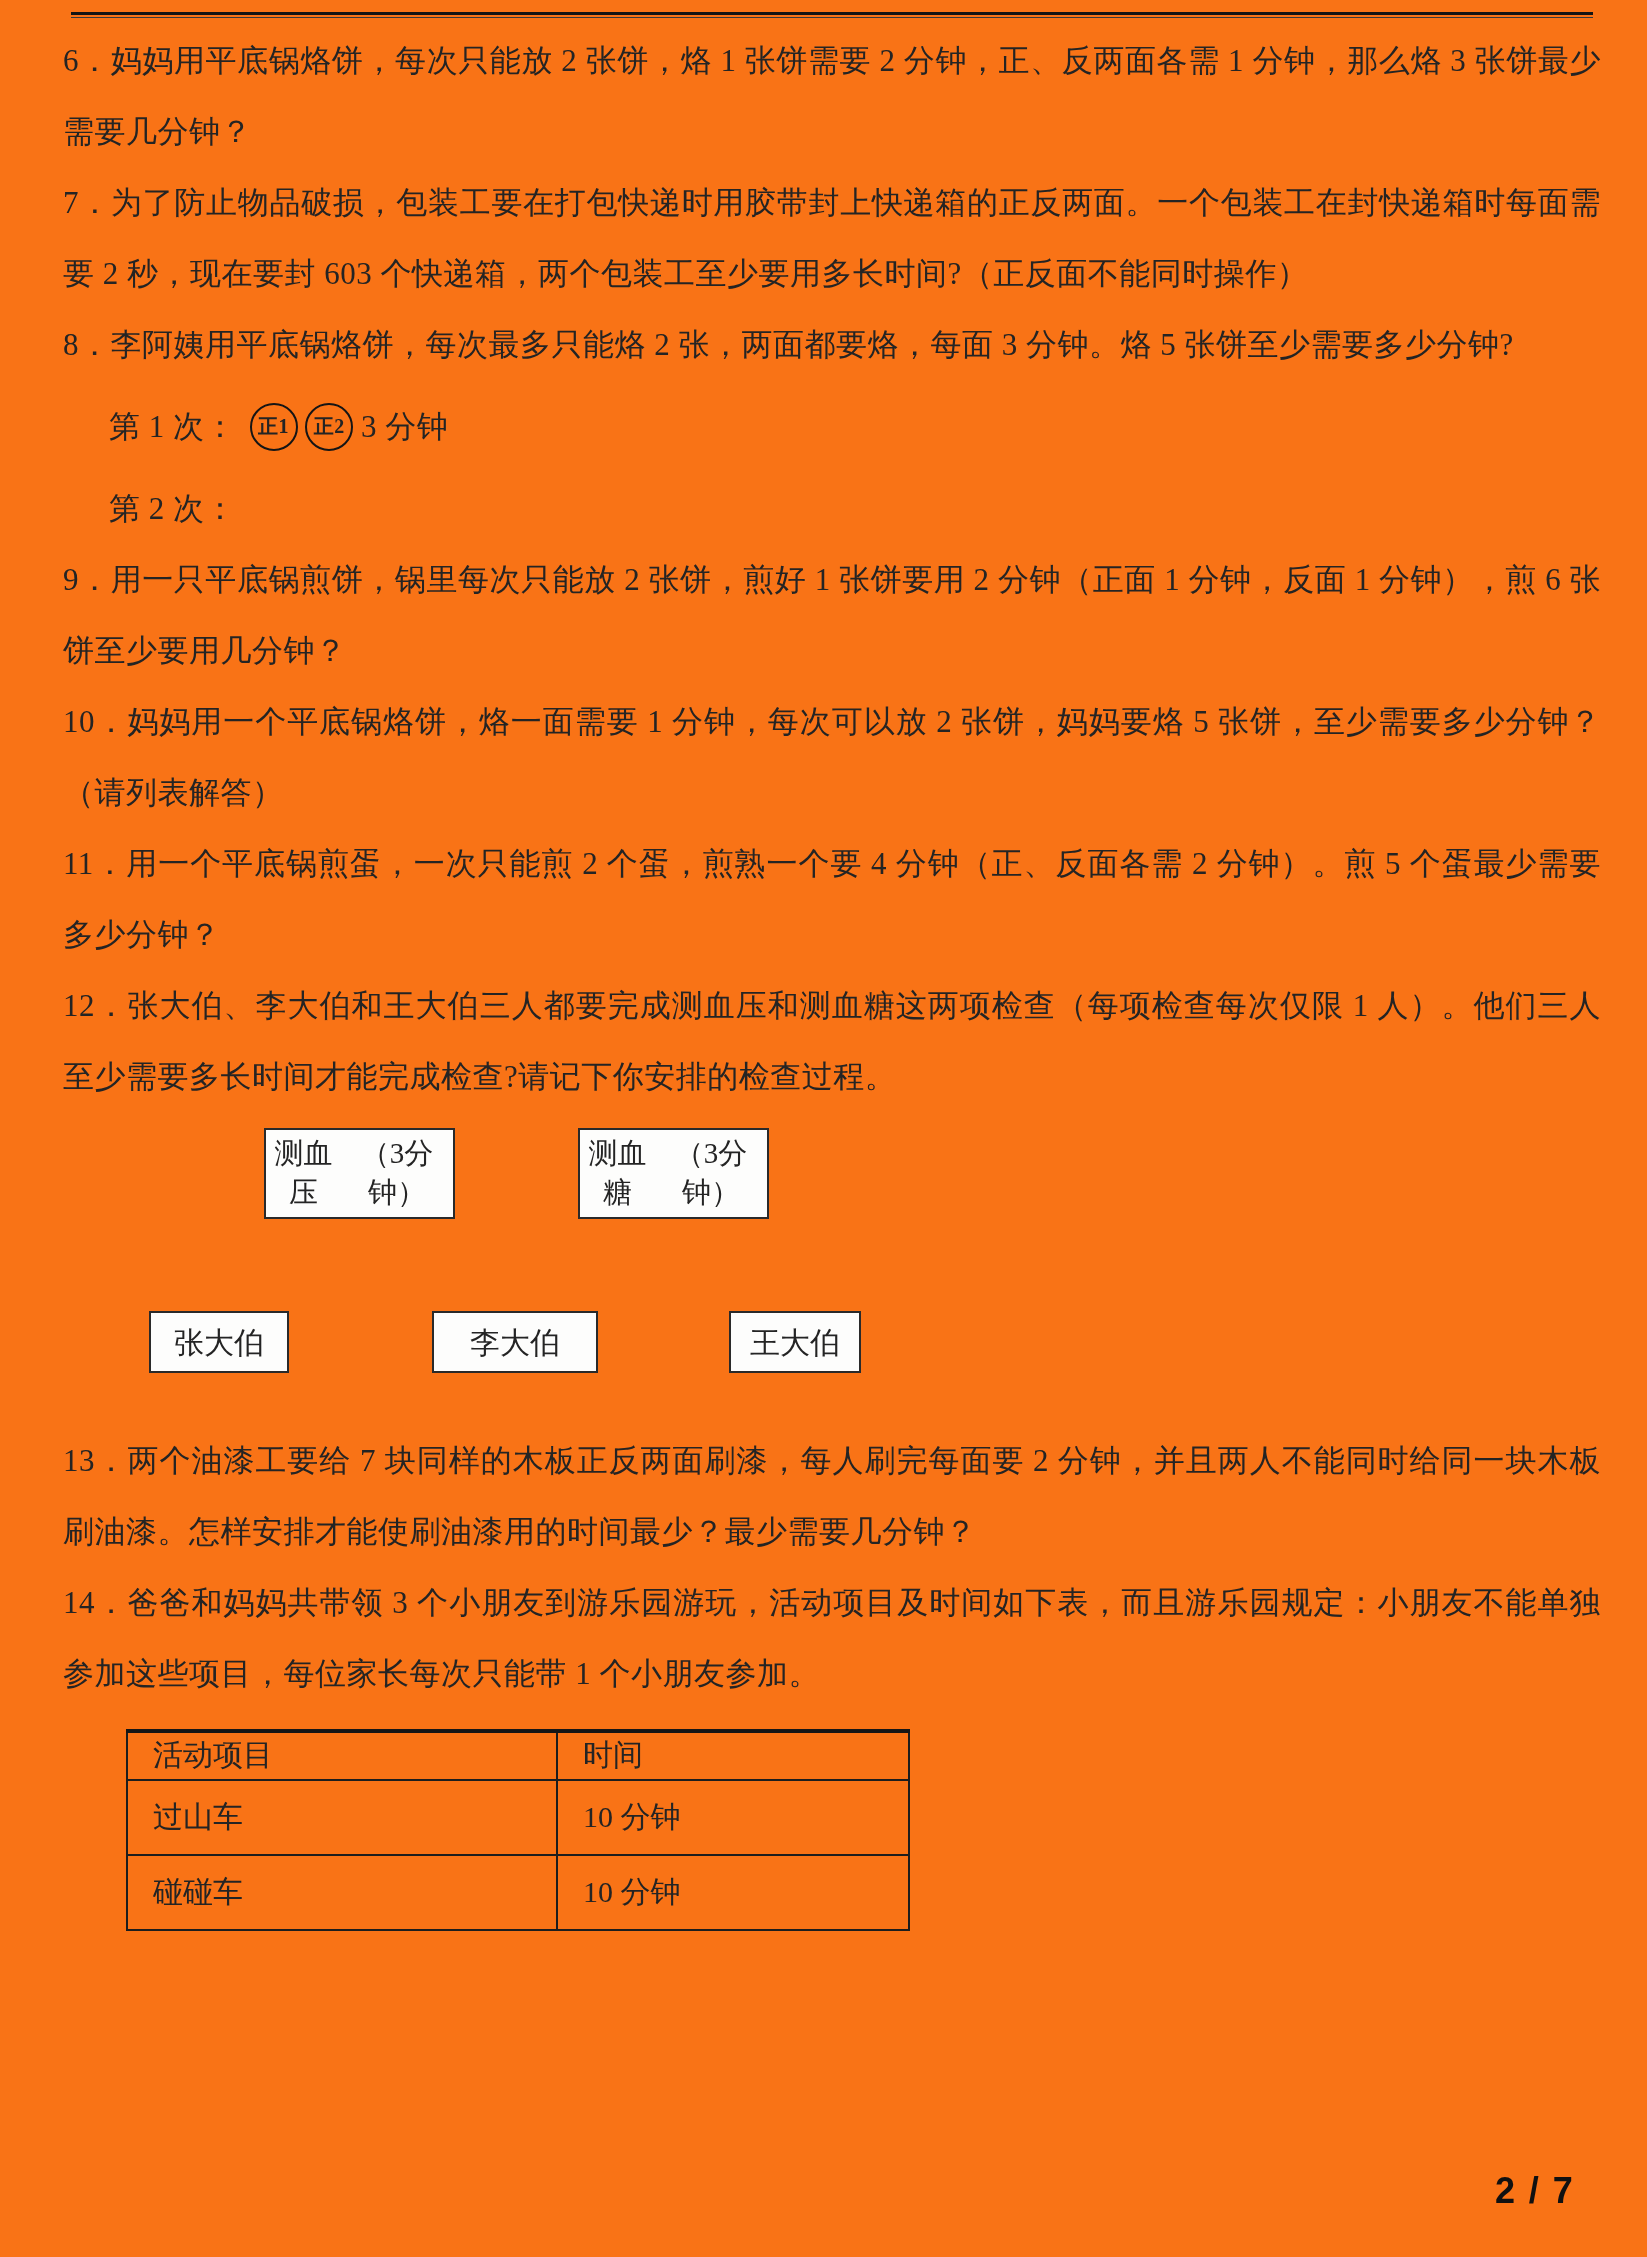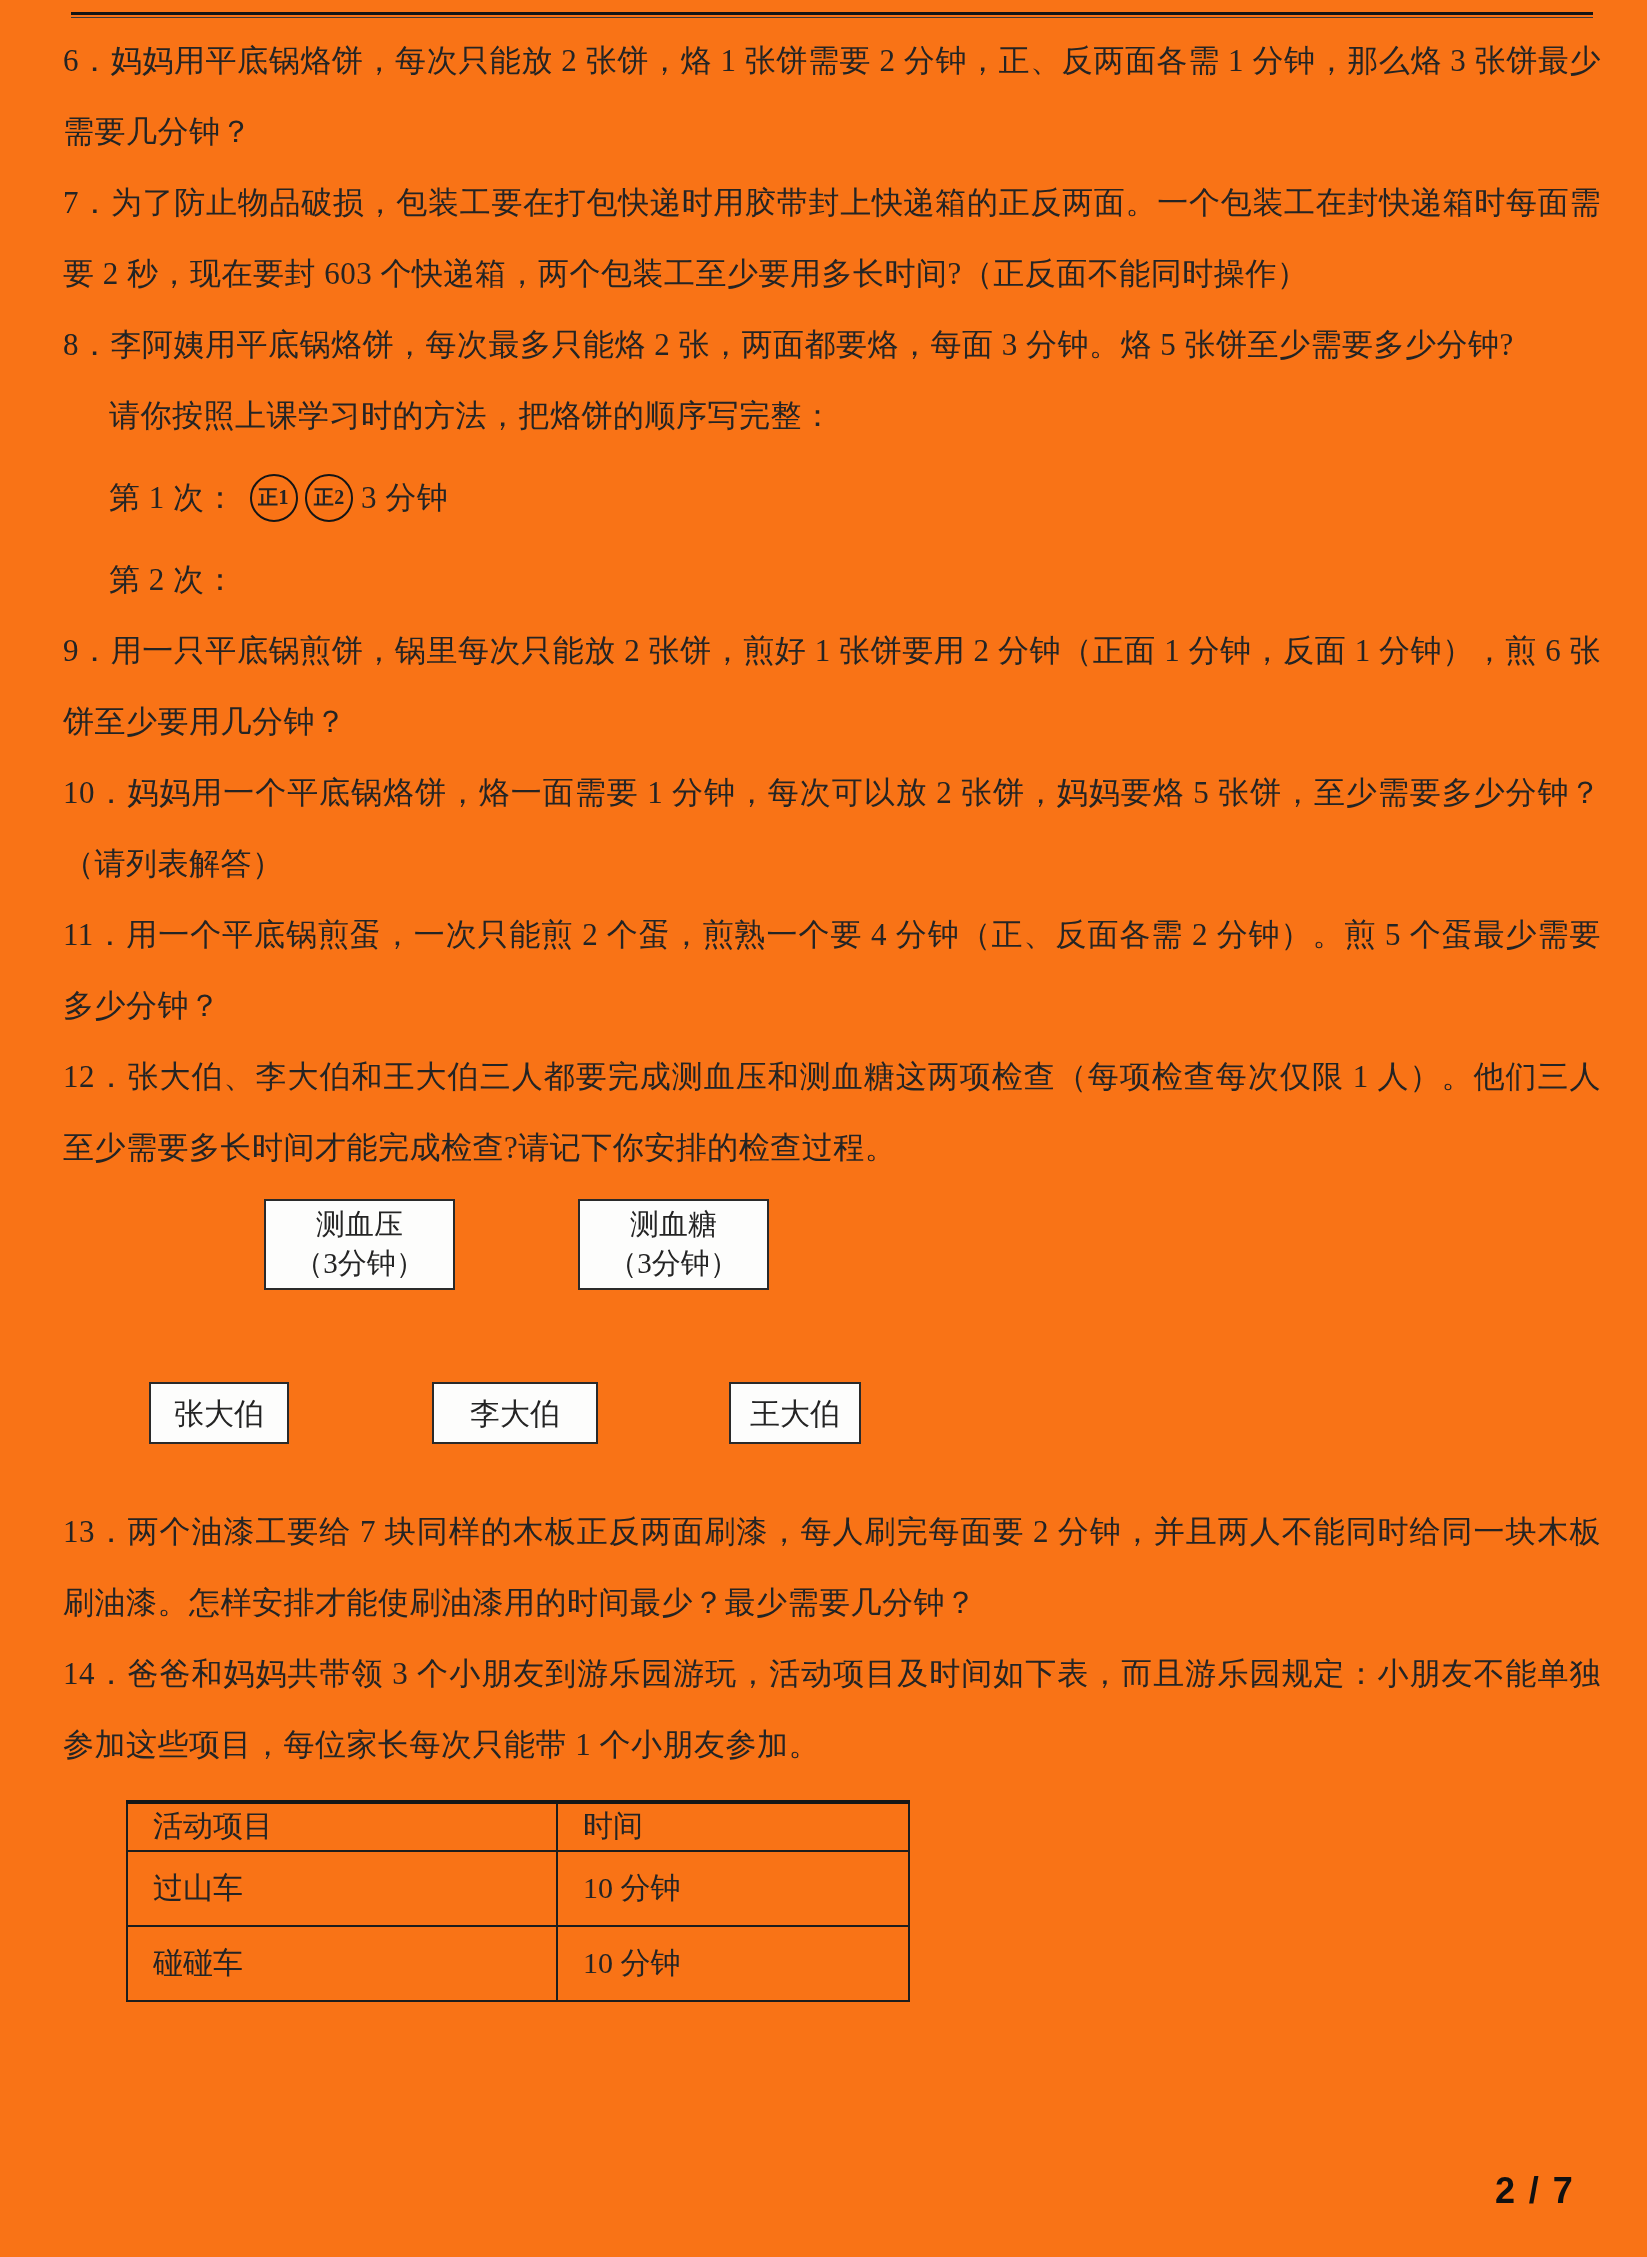--- a/index.html
+++ b/index.html
@@ -52,21 +52,21 @@
   }
   .badge.first-badge { margin-left: 13.5px; }
   .step-time { margin-left: 3.9px; }
   .diagram { position: relative; height: 313px; }
   .dbox {
     position: absolute;
     box-sizing: border-box;
     border: 2.9px solid #2a2a2a;
     background: #fdfdfc;
     display: flex;
-    flex-direction: column;
+    flex-direction: row;
     align-items: center;
     justify-content: center;
     font-size: 29px;
     line-height: 39px;
     text-align: center;
   }
   .task-box-1 { left: 201px; top: 15.4px;  width: 191px; height: 91px; }
   .task-box-2 { left: 515px; top: 15.4px;  width: 191px; height: 91px; }
   .person-box { top: 199px; height: 62px; font-size: 30px; }
   .person-box-1 { left: 86px;  width: 140px; }
@@ -109,21 +109,20 @@
 <div class="doc">
   <div class="content">
 
     <div class="top-rule"></div>
 
     <p class="para first">6．妈妈用平底锅烙饼，每次只能放 2 张饼，烙 1 张饼需要 2 分钟，正、反两面各需 1 分钟，那么烙 3 张饼最少需要几分钟？</p>
 
     <p class="para">7．为了防止物品破损，包装工要在打包快递时用胶带封上快递箱的正反两面。一个包装工在封快递箱时每面需要 2 秒，现在要封 603 个快递箱，两个包装工至少要用多长时间?（正反面不能同时操作）</p>
 
     <p class="para">8．李阿姨用平底锅烙饼，每次最多只能烙 2 张，两面都要烙，每面 3 分钟。烙 5 张饼至少需要多少分钟?</p>
-    <p class="para indent">请你按照上课学习时的方法，把烙饼的顺序写完整：</p>
 
     <div class="step-line">
       <span>第 1 次：</span>
       <span class="badge first-badge">正1</span>
       <span class="badge">正2</span>
       <span class="step-time">3 分钟</span>
     </div>
 
     <p class="para indent">第 2 次：</p>
 

